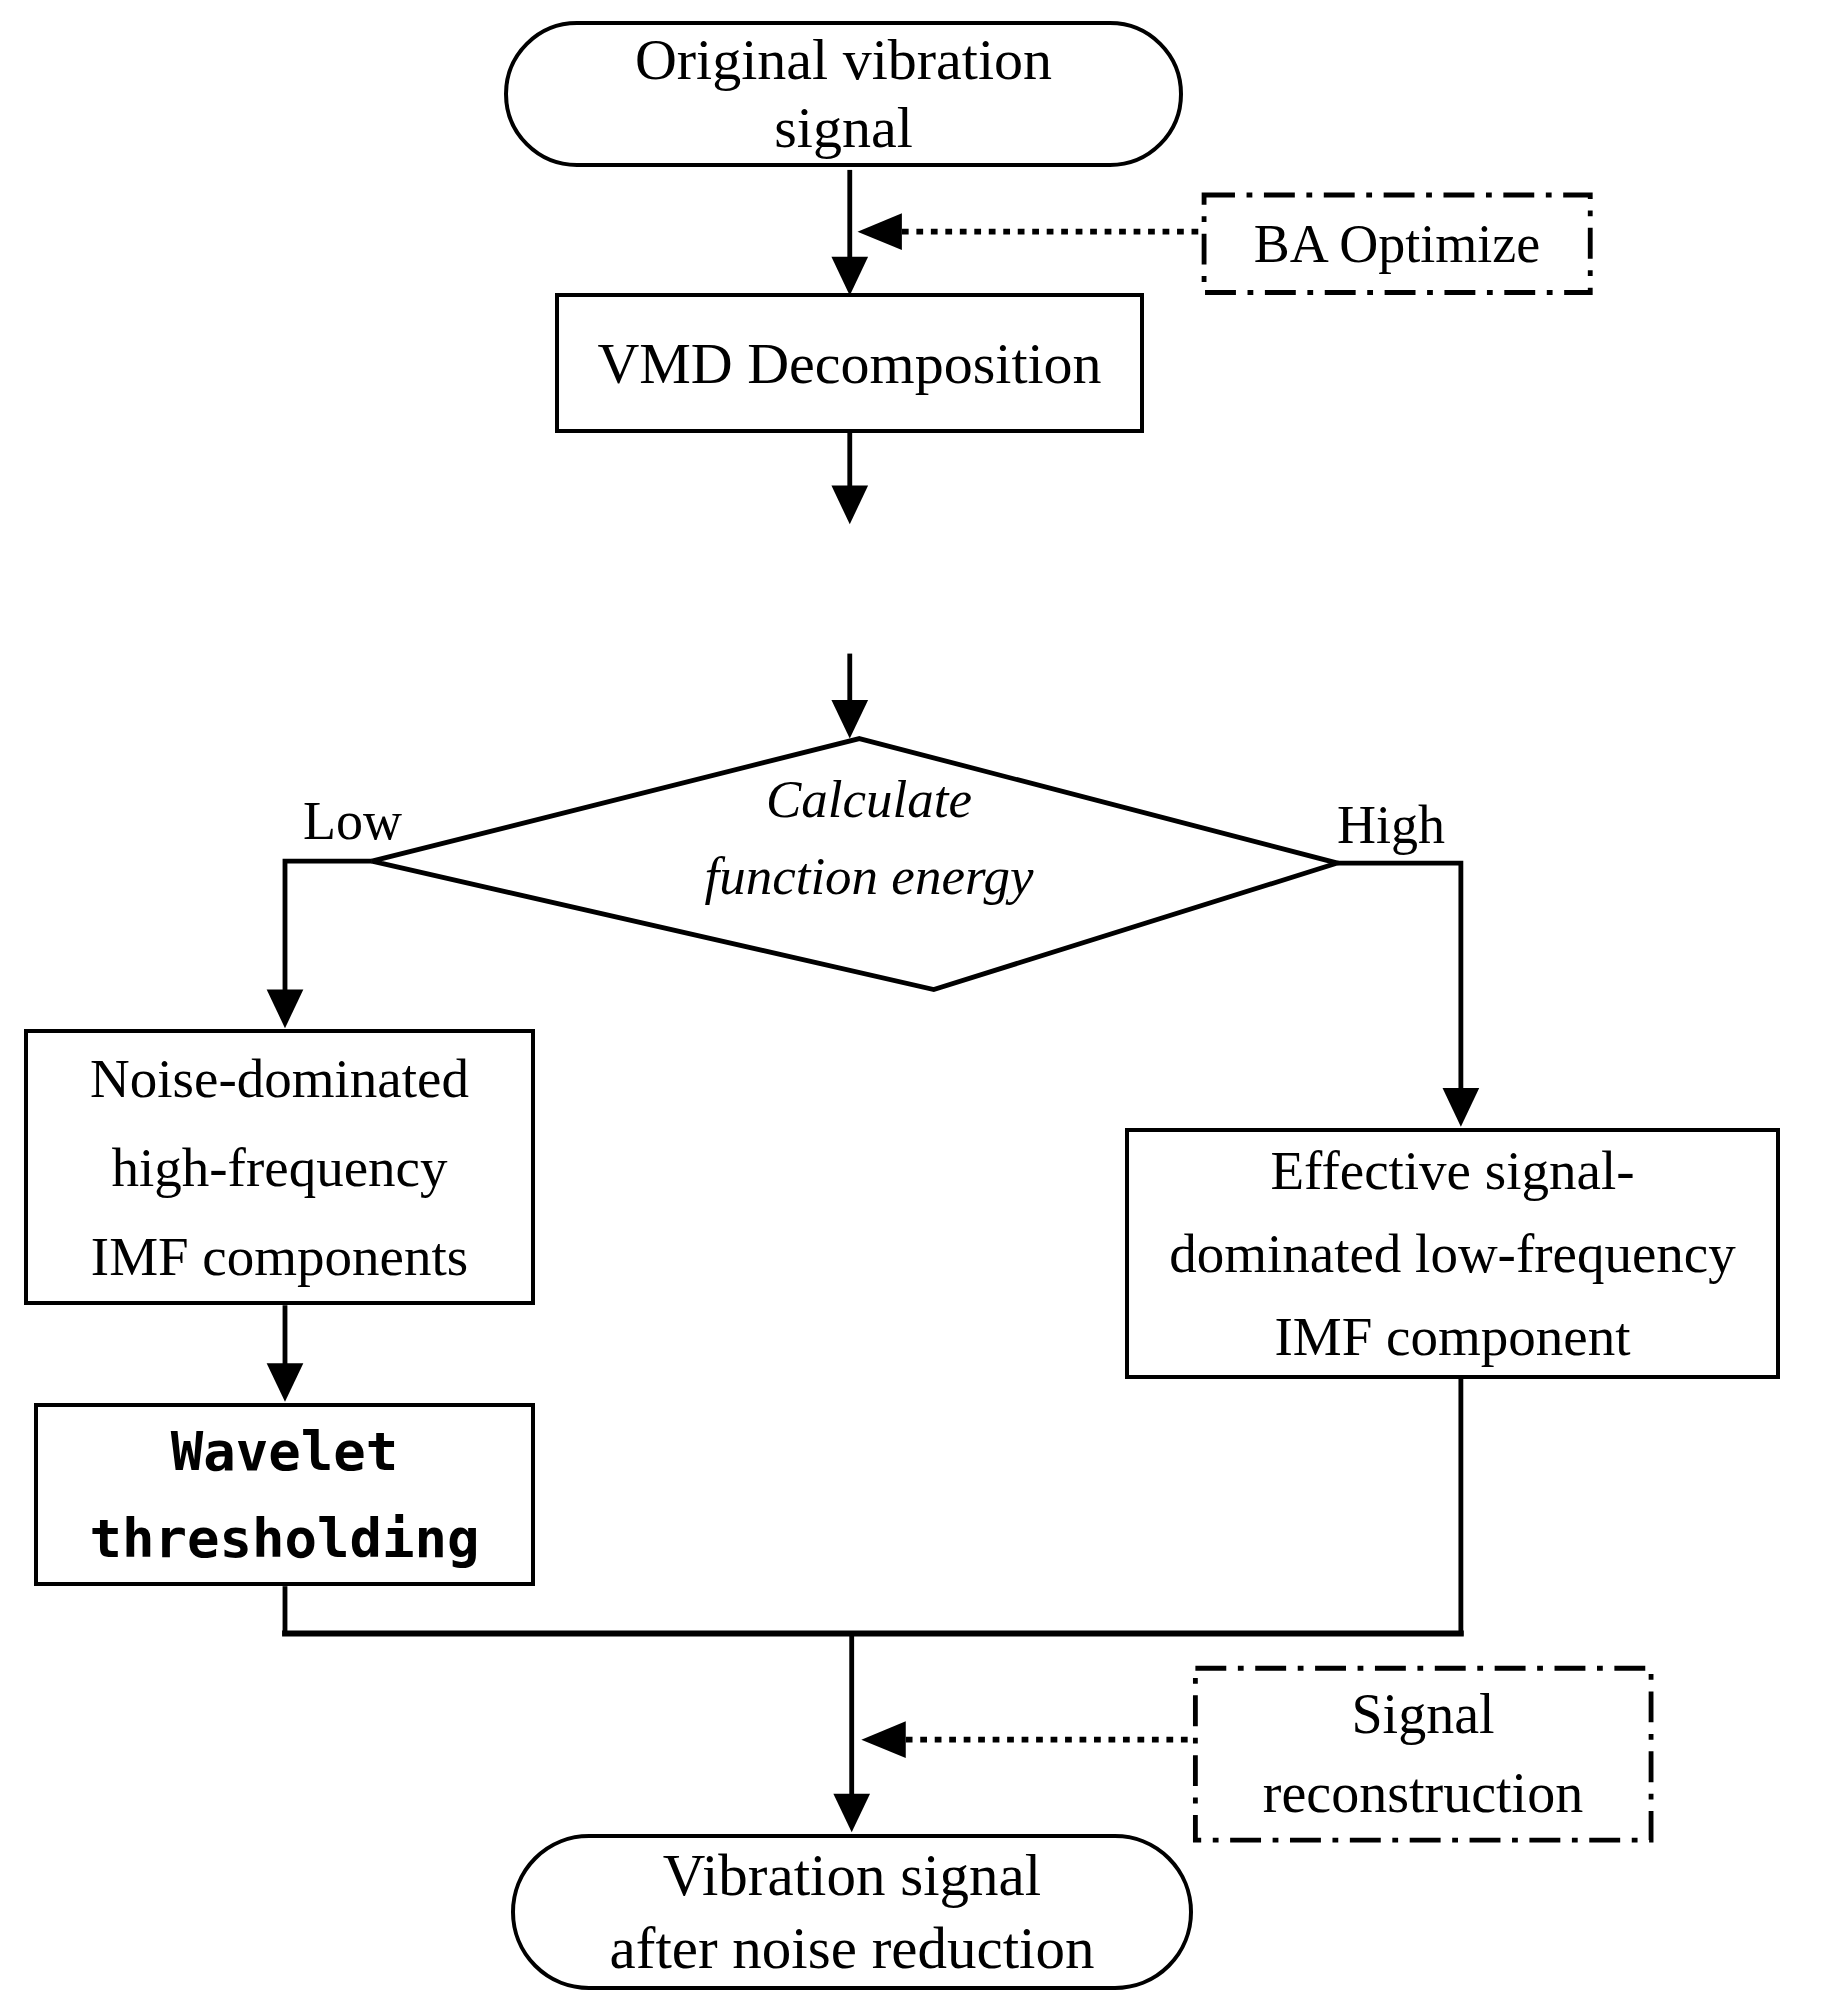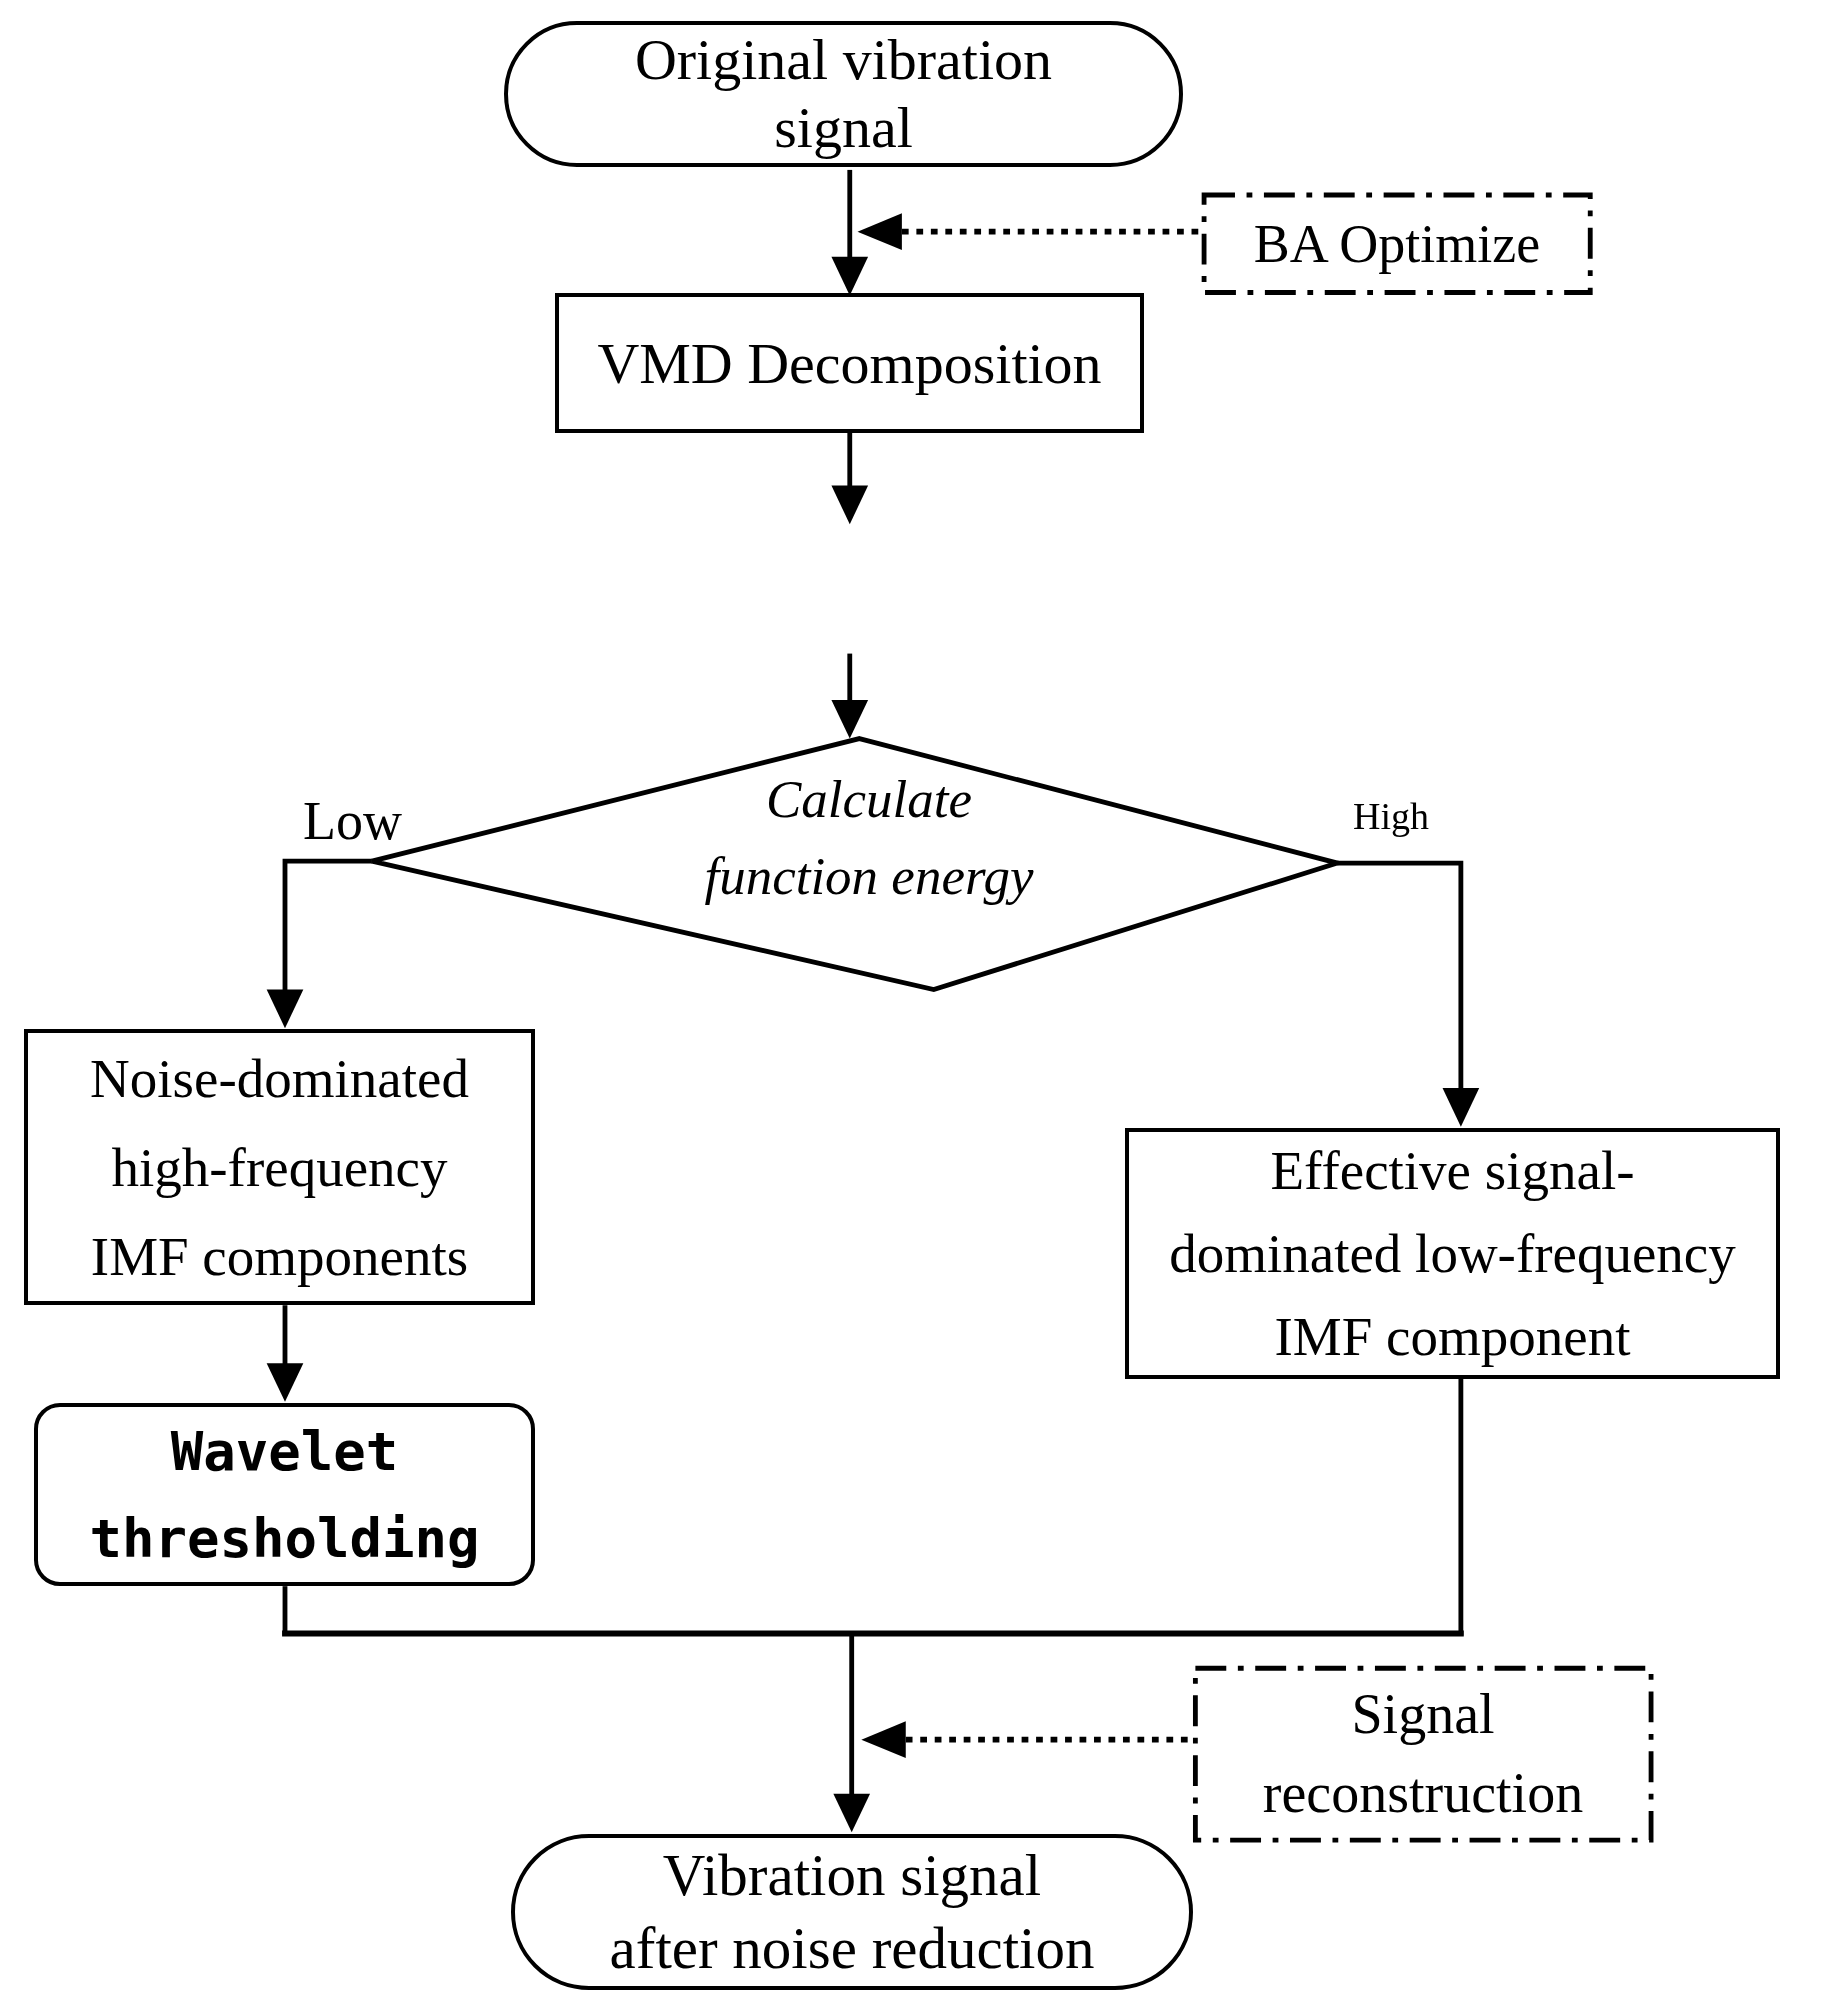--- a/index.html
+++ b/index.html
@@ -25,32 +25,32 @@
   .line{display:block;white-space:nowrap;}
 
   
   #n-original{left:504px;top:21px;width:679px;height:146px;border-radius:77px;font-size:58px;line-height:68px;}
   
   #n-vmd{left:555px;top:293px;width:589px;height:140px;font-size:58px;}
   #n-imfs{left:555px;top:521px;width:589px;height:132px;font-size:58px;}
   #n-noise{left:24px;top:1029px;width:511px;height:276px;font-size:55px;line-height:89px;}
   #n-wavelet{left:34px;top:1403px;width:501px;height:183px;
     font-family:"DejaVu Sans Mono", monospace;font-weight:bold;
-    font-size:54px;line-height:87px;border-radius:26px;}
+    font-size:54px;line-height:87px;}
   #n-effective{left:1125px;top:1128px;width:655px;height:251px;font-size:55px;line-height:83px;}
   
   #n-output{left:511px;top:1834px;width:682px;height:156px;border-radius:81px;font-size:59px;line-height:73px;}
   
   #n-ba{left:1204px;top:195px;width:386px;height:98px;font-size:54px;}
   #n-sigrec{left:1195px;top:1668px;width:456px;height:172px;font-size:56px;line-height:79px;}
   
   #n-decision{left:531px;top:761px;width:676px;height:232px;justify-content:flex-start;font-size:53px;line-height:77px;font-style:italic;}
   
   #n-low{left:285px;top:790px;width:135px;font-size:54px;}
-  #n-high{left:1321px;top:794px;width:140px;font-size:38px;justify-content:flex-end;}
+  #n-high{left:1321px;top:794px;width:140px;font-size:54px;justify-content:flex-end;}
 </style>
 </head>
 <body>
 
 <div id="canvas">
 
   <svg id="wires" viewBox="0 0 1891 2082" fill="none" stroke="#000" stroke-width="5">
 
     <line x1="880" y1="176" x2="880" y2="270"></line>
     <polygon points="861,266 899,266 880,306" fill="#000" stroke="none"></polygon>

